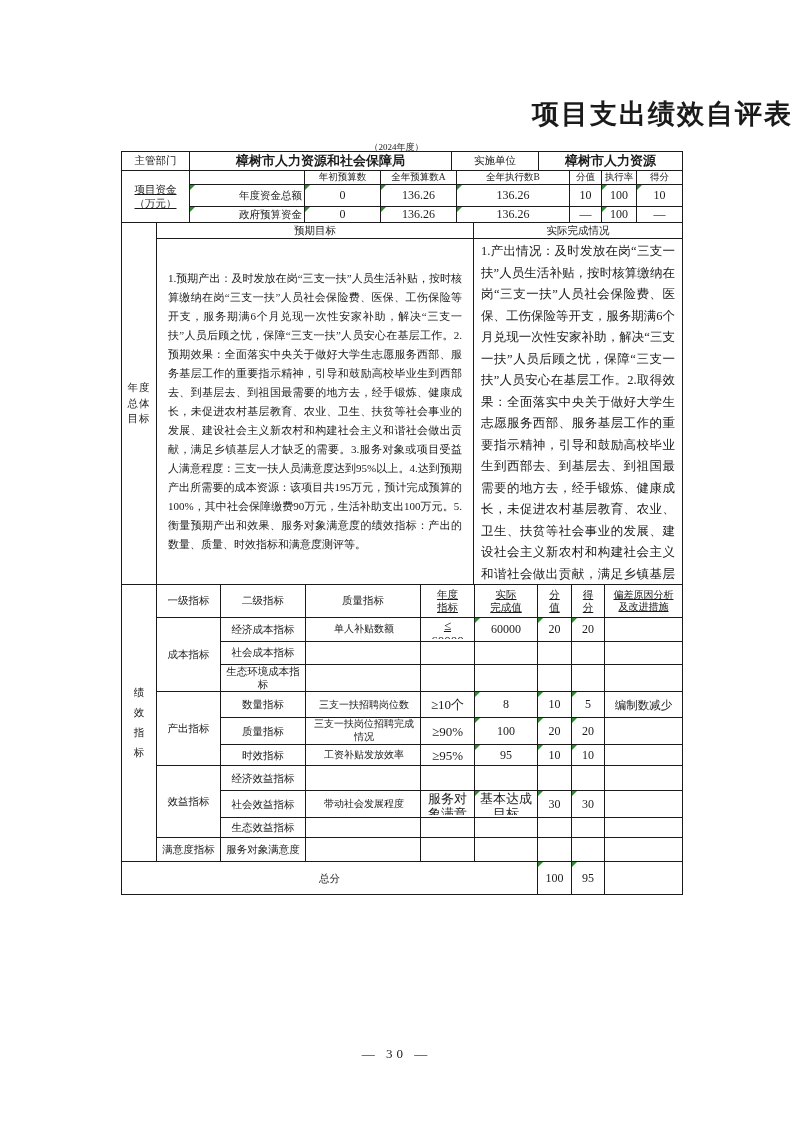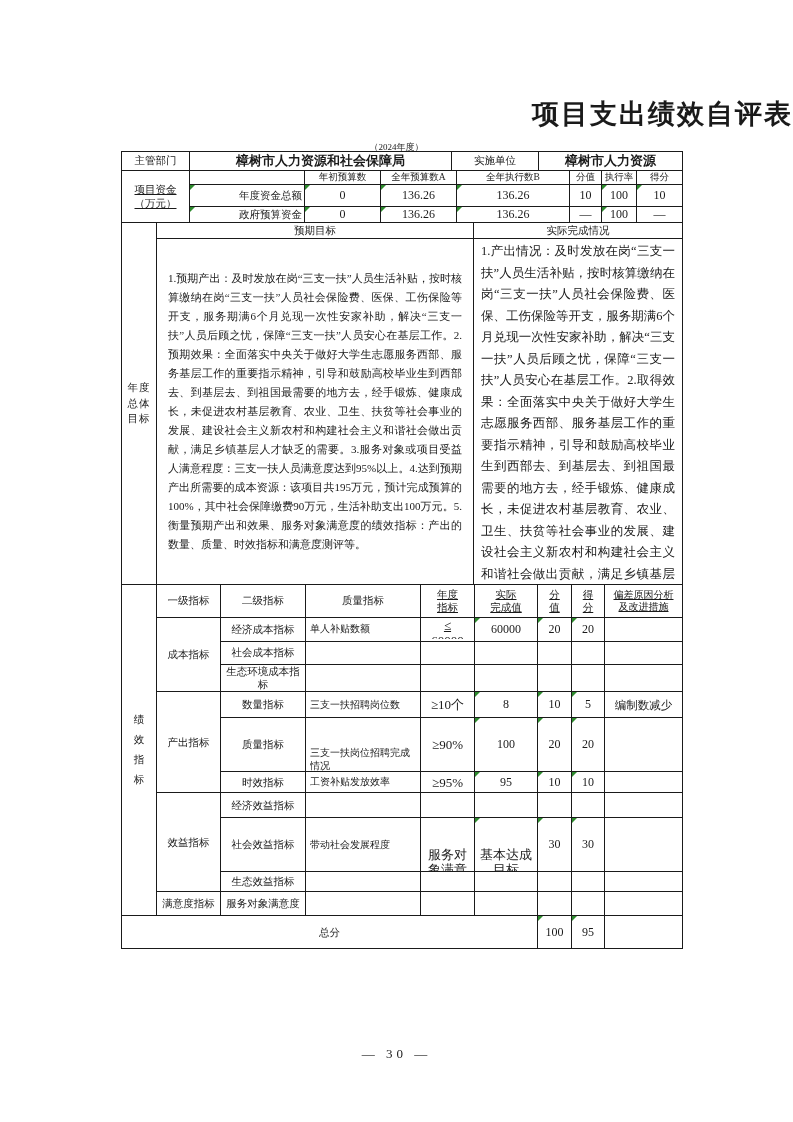--- a/index.html
+++ b/index.html
@@ -24,22 +24,22 @@
                font-size:10.5px;line-height:1.5;letter-spacing:1px;}
   .vlabel1 span{display:inline-block;width:12px;word-break:break-all;
                 font-size:10.5px;line-height:1.9;}
   .goalhead{font-size:10.5px;}
   .goalboxL{height:345px;overflow:hidden;display:flex;align-items:center;}
   .goalboxL div{font-size:11px;line-height:19px;text-align:justify;padding:0 9px;word-break:break-all;}
   .goalboxR{height:345px;overflow:hidden;}
   .goalboxR div{font-size:12.5px;line-height:21.5px;text-align:justify;padding:2px 5px;word-break:break-all;}
   .annual{font-size:13px;line-height:15px;}
   .clipA{height:21px;overflow:hidden;}
-  .clipB{height:24px;overflow:hidden;margin-top:29px;}
-  .lvl3{text-align:left;padding-left:4px;font-size:10px;}
+  .clipB{height:24px;overflow:hidden;}
+  .lvl3{text-align:center;padding-left:4px;font-size:10px;}
   .dev{font-size:11.5px;}
   .pagenum{position:absolute;top:1046px;left:0;width:100%;text-align:center;
            font-size:13px;letter-spacing:4px;}
   
   .ra1 td{height:19px}.ra2 td{height:18px}
   .rb1 td{height:13px}.rb2 td{height:21px}.rb3 td{height:15px}
   .rc1 td{height:15px}
   .rd0 td{height:32px}.rd1 td{height:23px}.rd2 td{height:22px}.rd3 td{height:24px}
   .rd4 td{height:25px}.rd5 td{height:26px}.rd6 td{height:20px}.rd7 td{height:24px}
   .rd8 td{height:26px}.rd9 td{height:19px}.rd10 td{height:23px}.rd11 td{height:32px}

